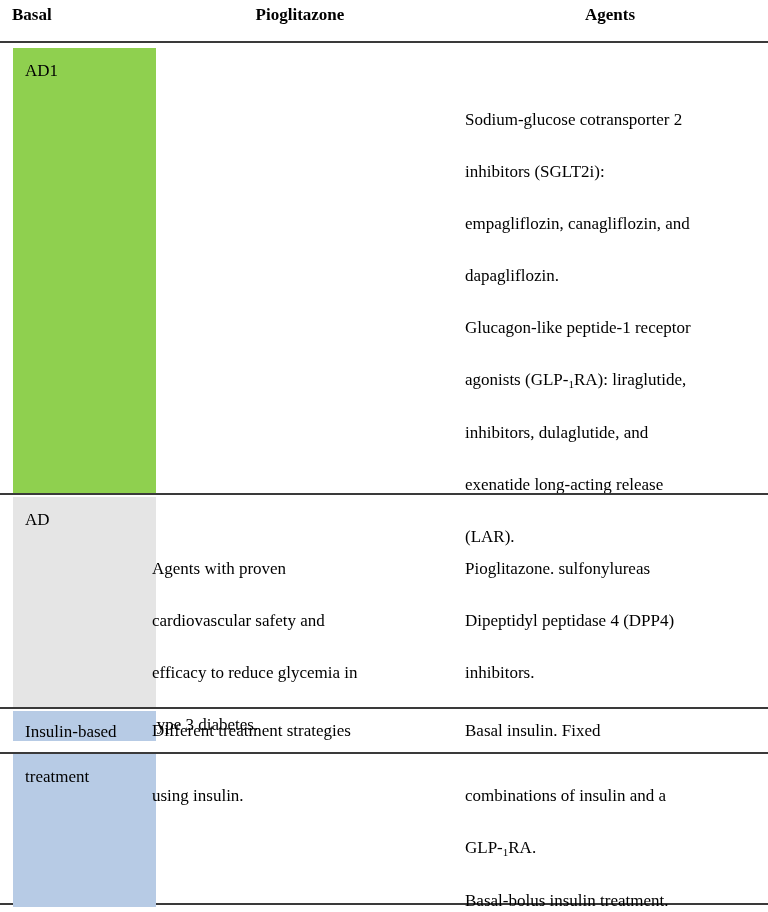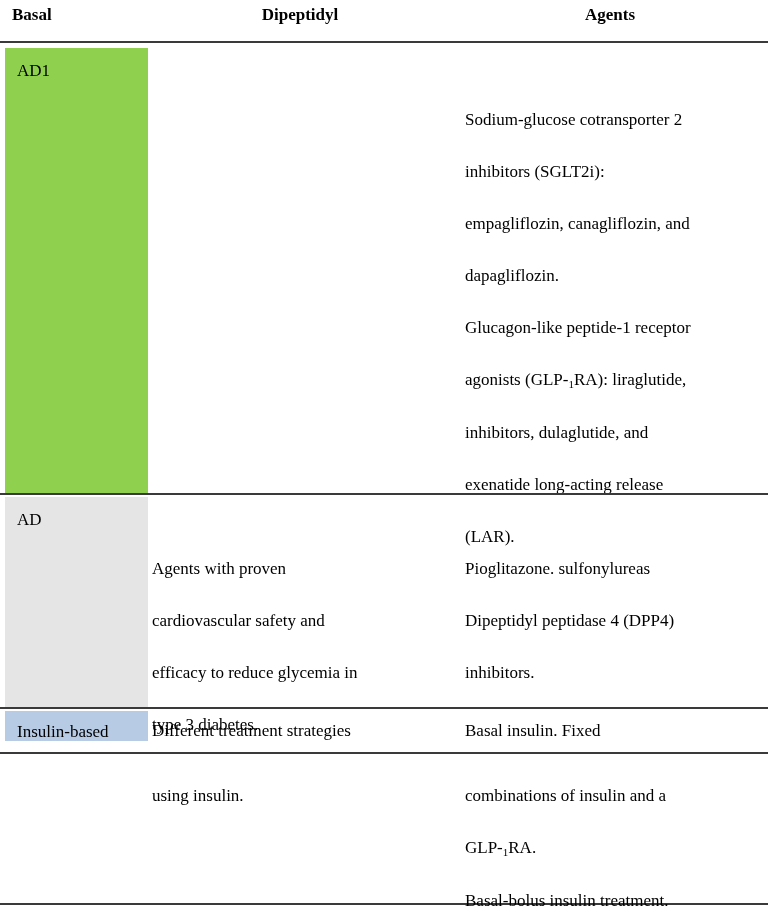--- a/index.html
+++ b/index.html
@@ -49,21 +49,21 @@
     position: absolute;
     left: 0;
     width: 768px;
     box-sizing: border-box;
   }
   .trow.bordered-top { border-top: 2px solid #3a3a3a; }
   .trow.bordered-bottom { border-bottom: 2px solid #3a3a3a; }
 
   .swatch {
     position: absolute;
-    left: 5px;
+    left: 13px;
     width: 143px;
     box-sizing: border-box;
   }
 
   .symbol-label {
     position: absolute;
     left: 12px;
     font-size: 17px;
     line-height: 21px;
     white-space: nowrap;
@@ -110,21 +110,21 @@
   #row-insulin-b .symbol-label { top: 12px; }
   #row-insulin-b .cell-text    { top: 16px; }
 </style>
 </head>
 <body>
 
 <div class="page">
 
   <div class="thead">
     <div class="th th-symbol">Basal</div>
-    <div class="th th-description">Dipeptidyl</div>
+    <div class="th th-description">Pioglitazone</div>
     <div class="th th-agents">Agents</div>
   </div>
 
   <div class="trow" id="row-ad1">
     <div class="swatch" id="swatch-ad1" style="background: rgb(143, 208, 79);">
       <div class="symbol-label">AD1</div>
     </div>
     <div class="cell-text cell-agents"><span>Sodium-glucose cotransporter 2
 inhibitors (SGLT2i):
 empagliflozin, canagliflozin, and
@@ -151,19 +151,22 @@
 
   <div class="trow bordered-top" id="row-insulin-a">
     <div class="swatch" id="swatch-insulin-a" style="background: rgb(183, 203, 229);">
       <div class="symbol-label">Insulin-based</div>
     </div>
     <div class="cell-text cell-agents">Basal insulin. Fixed</div>
     <div class="cell-text cell-desc">Different treatment strategies</div>
   </div>
 
   <div class="trow bordered-top bordered-bottom" id="row-insulin-b">
+    <div class="swatch" id="swatch-insulin-b" style="background: rgb(183, 203, 229);">
+      <div class="symbol-label">treatment</div>
+    </div>
     <div class="cell-text cell-desc">using insulin.</div>
     <div class="cell-text cell-agents"><span>combinations of insulin and a
 GLP-</span><sub>1</sub><span>RA.
 Basal-bolus insulin treatment.</span></div>
   </div>
 
 </div>
 
 </body></html>

